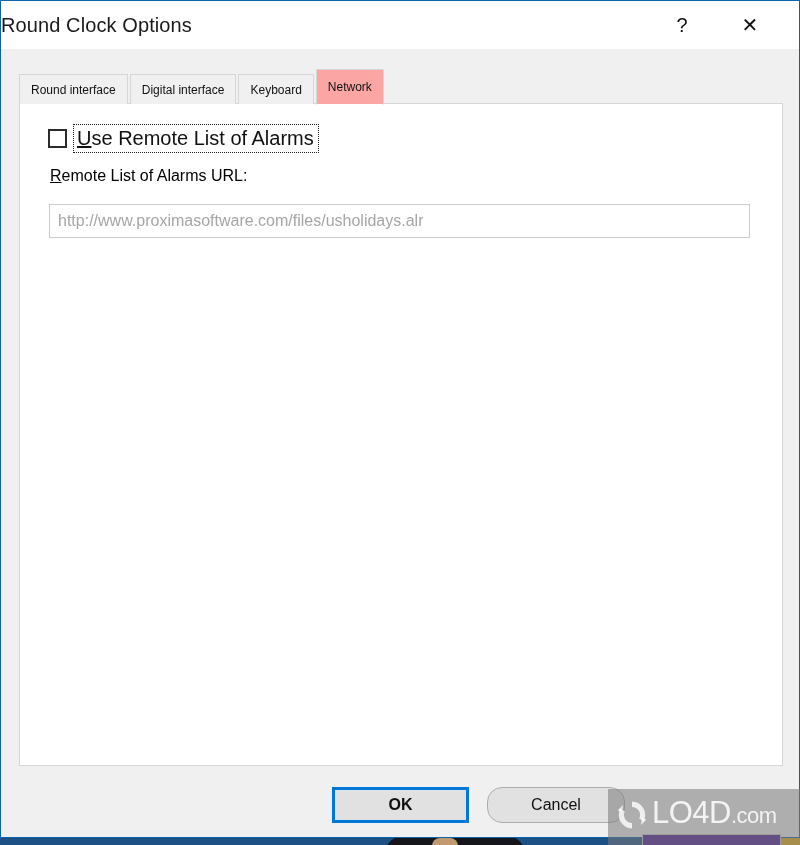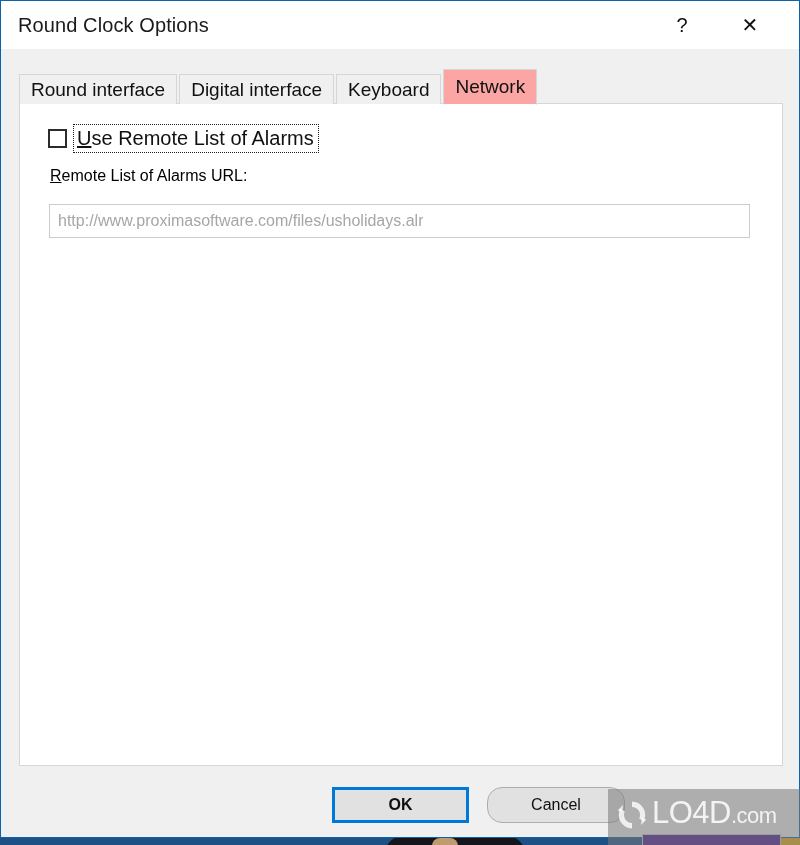--- a/index.html
+++ b/index.html
@@ -60,21 +60,20 @@
   #titlebar {
     position: relative;
     height: 48px;
     background: #ffffff;
     display: flex;
     align-items: center;
   }
   #window-title {
     font-size: 20px;
     color: #1a1a1a;
-    padding-left: 17px;
     letter-spacing: 0.1px;
     white-space: nowrap;
     font-weight: 400;
   }
   .caption-btn {
     position: absolute;
     top: 0;
     width: 46px;
     height: 47px;
     display: flex;
@@ -104,21 +103,21 @@
     align-items: flex-end;
     z-index: 3;
   }
   .tab {
     box-sizing: border-box;
     height: 30px;
     padding: 0 11px;
     display: flex;
     align-items: center;
     justify-content: center;
-    font-size: 19px;
+    font-size: 12px;
     color: #111111;
     background: #f0f0f0;
     border: 1px solid #d6d6d6;
     border-bottom: none;
     margin-right: 2px;
     white-space: nowrap;
     cursor: default;
   }
   .tab.active {
     height: 36px;

